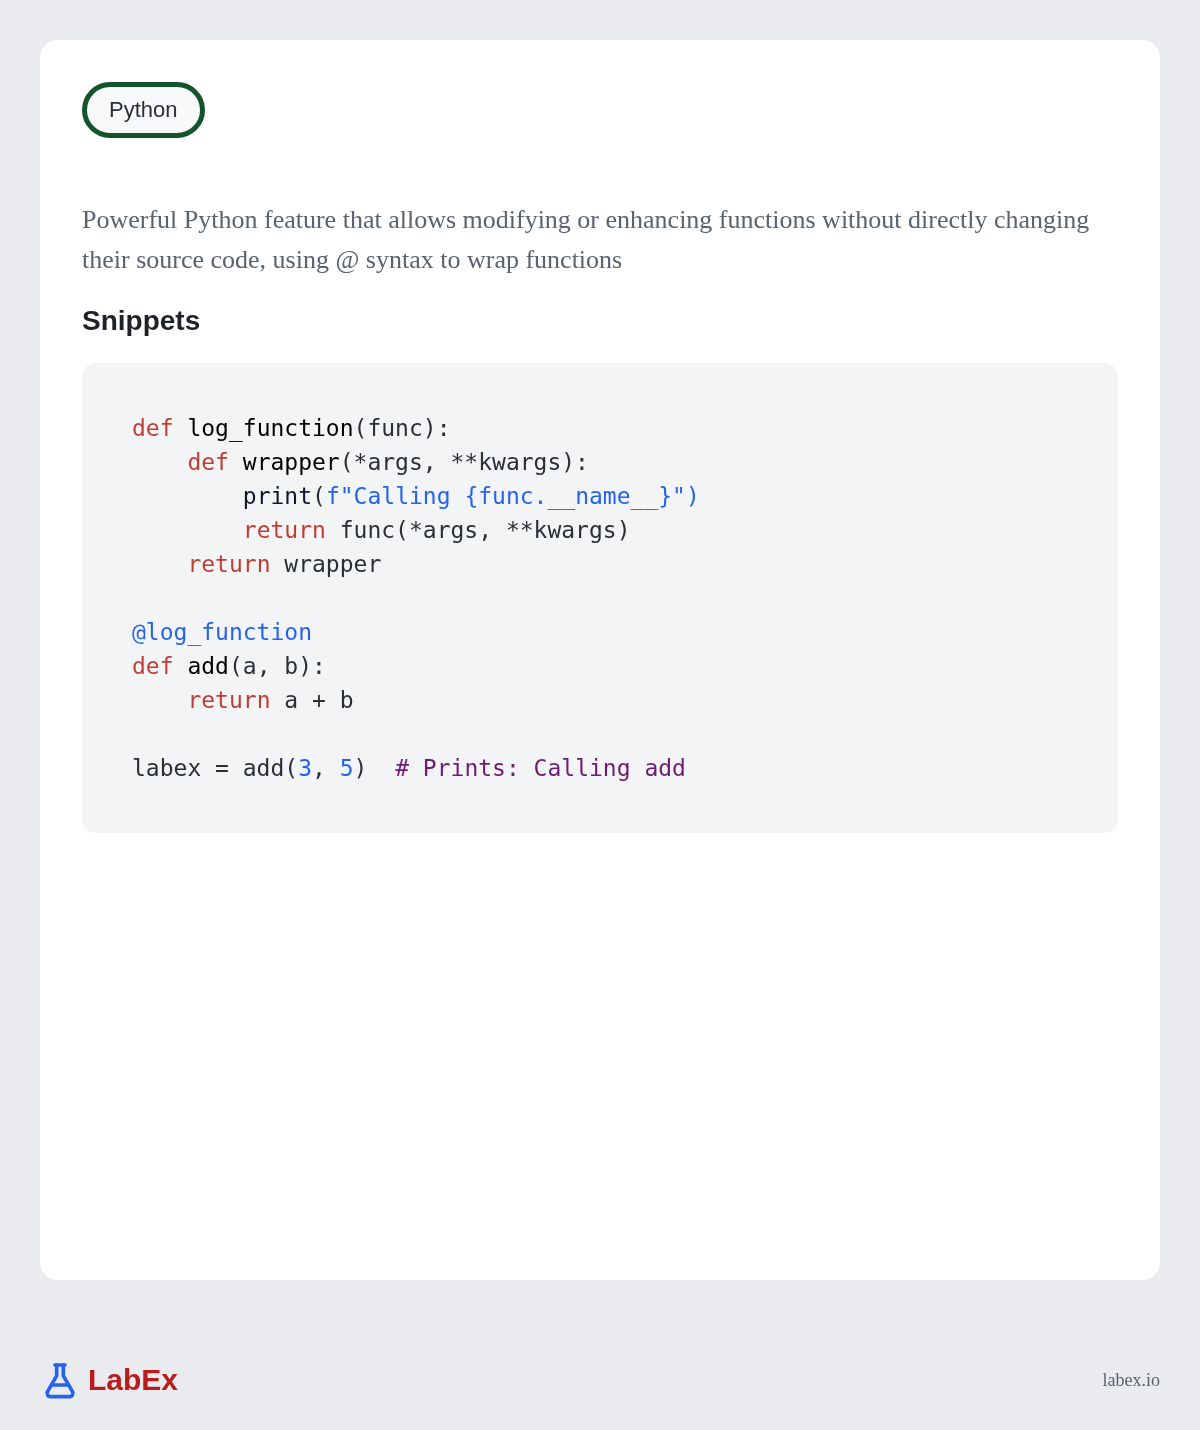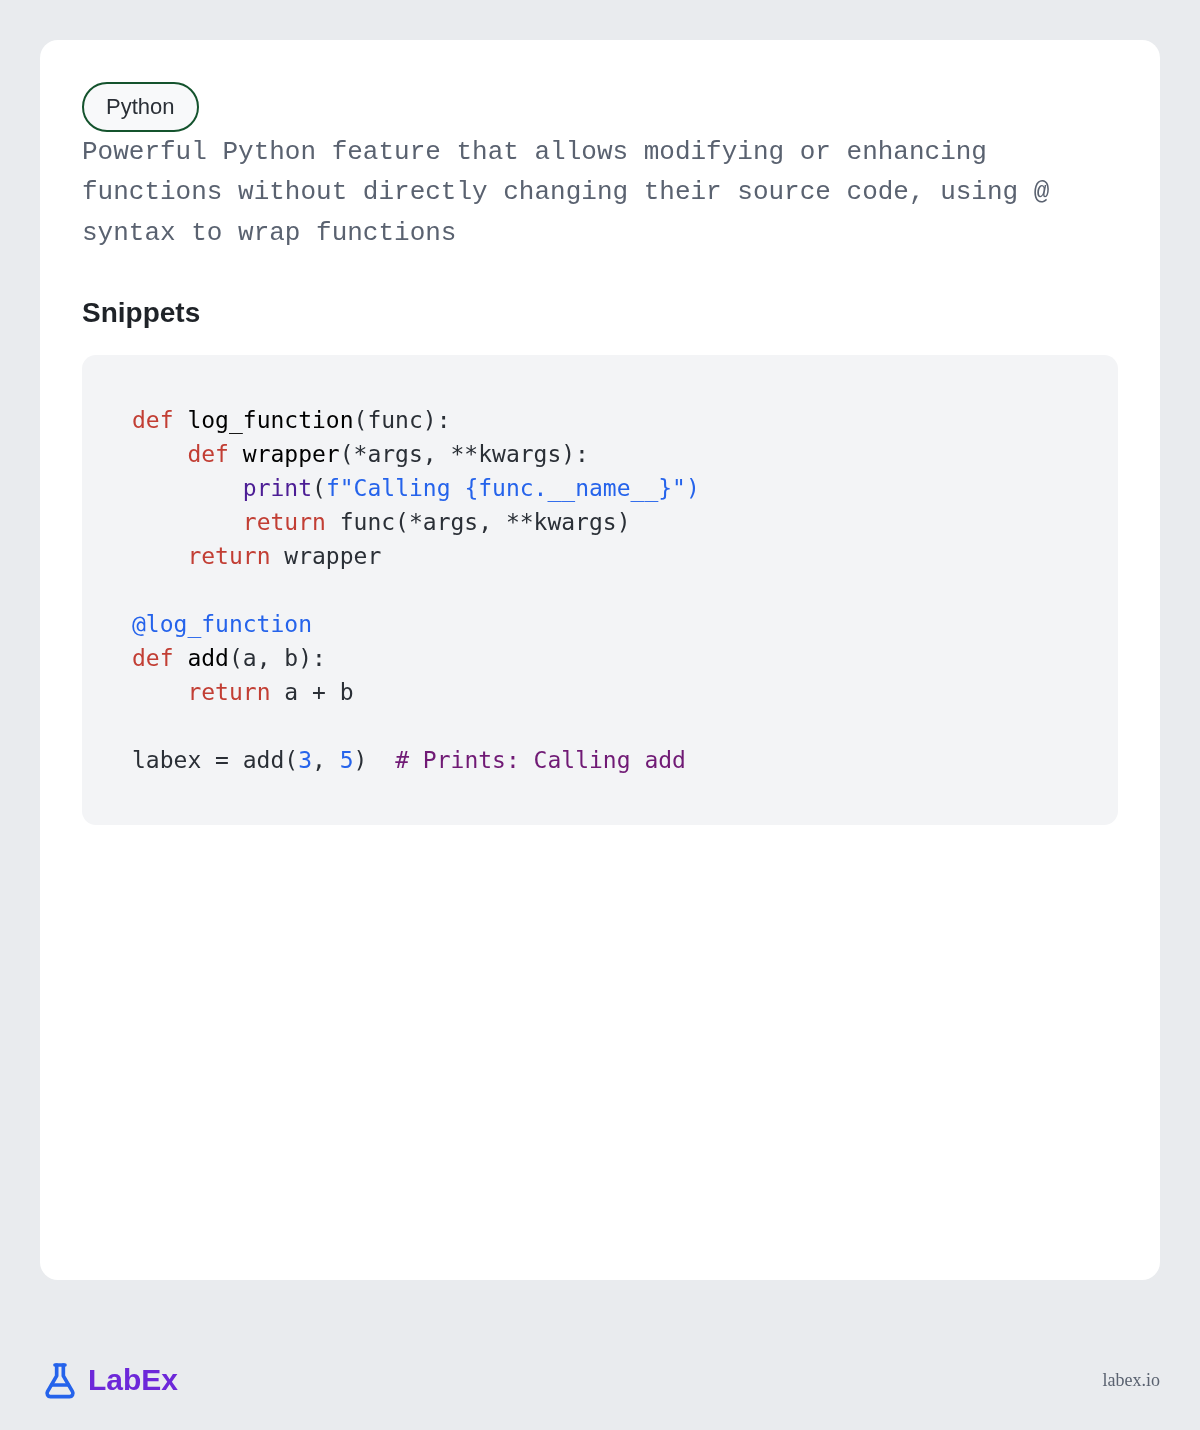--- a/index.html
+++ b/index.html
@@ -13,80 +13,81 @@
   }
   .card {
     background: #ffffff;
     border-radius: 18px;
     padding: 42px 42px 60px 42px;
     min-height: 1240px;
   }
   .tag {
     display: inline-block;
     background: #f8f9fa;
-    border: 2px solid #14532d;
+    border: 5px solid #14532d;
     border-radius: 999px;
     padding: 10px 22px;
     font-size: 22px;
     font-weight: 500;
     color: #2a2f36;
   }
   .title {
     font-size: 62px;
     font-weight: 500;
     color: #1f2328;
     margin-top: 52px;
     letter-spacing: -0.5px;
   }
   .desc {
-    font-family: Liberation Mono, monospace;
+    font-family: Liberation Serif, serif;
     font-size: 26px;
     color: #5a6270;
     line-height: 1.55;
+    margin-top: 62px;
   }
   .snip-head {
     font-size: 28px;
     font-weight: 600;
     color: #1f2328;
-    margin-top: 44px;
+    margin-top: 24px;
   }
   .codebox {
     background: #f3f4f6;
     border-radius: 14px;
     margin-top: 26px;
     padding: 48px 50px 48px 50px;
     font-family: ui-monospace, SFMono-Regular, "SF Mono", Menlo, Consolas, monospace;
     font-size: 23px;
     line-height: 1.48;
     color: #2a2f36;
     white-space: pre;
   }
   .kw { color: #c23e34; }
   .fn { color: #000000; }
-  .bi { color: #4c1d95; }
+  .bi { color: #0f172a; }
   .str { color: #2563eb; }
   .dec { color: #2563eb; }
   .num { color: #2563eb; }
   .com { color: #701a75; }
   .footer {
     position: absolute;
     bottom: 30px;
     left: 40px;
     right: 40px;
     display: flex;
     justify-content: space-between;
     align-items: center;
   }
   .brand {
     display: flex;
     align-items: center;
     gap: 8px;
     font-size: 30px;
     font-weight: 700;
-    color: #6d28d9;
+    color: #b91c1c;
   }
   .brand svg { width: 40px; height: 40px; }
   .site {
     font-family: Liberation Serif, serif;
     font-size: 18px;
     color: #5a6270;
   }
 </style>
 </head>
 <body>

